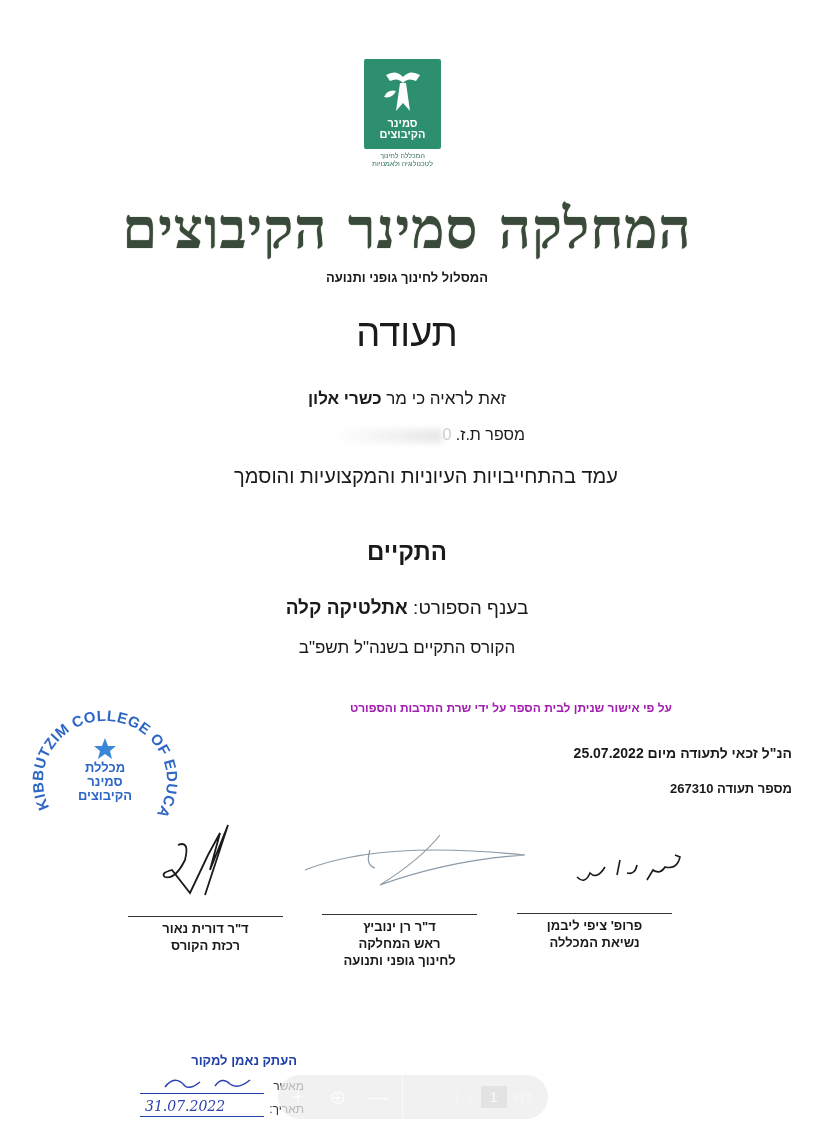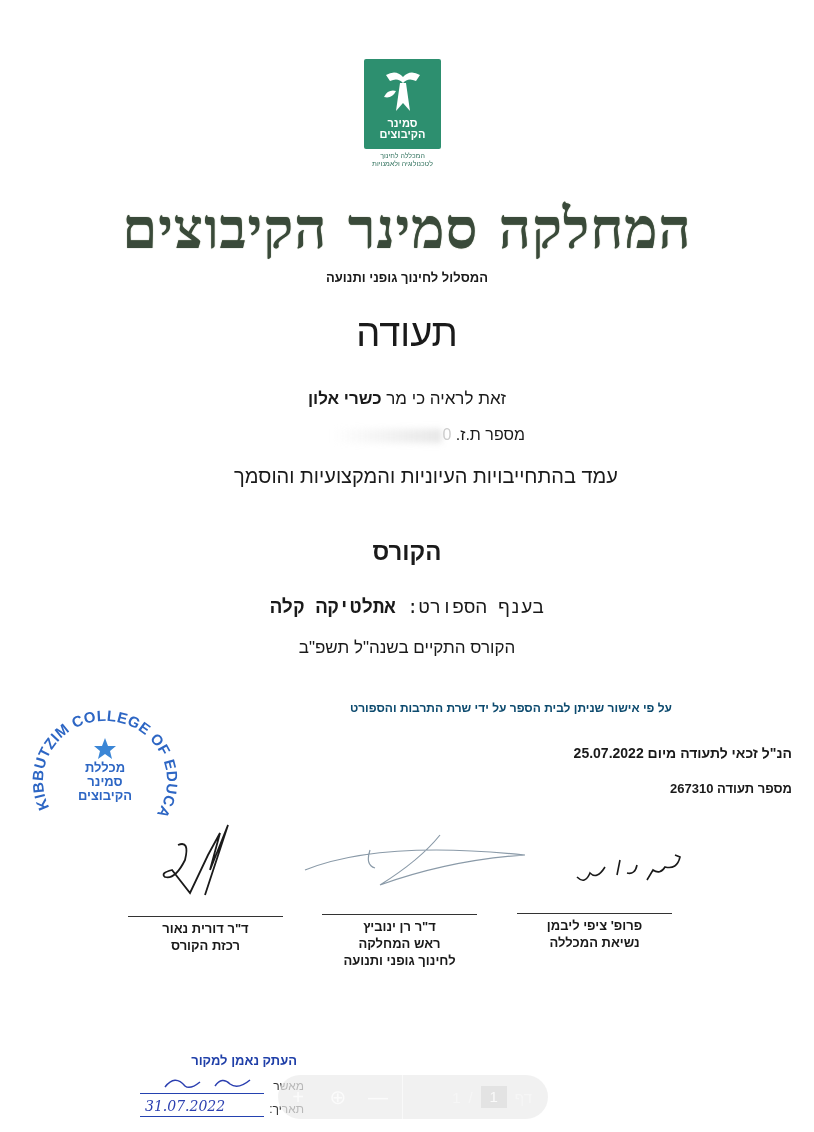--- a/index.html
+++ b/index.html
@@ -19,24 +19,24 @@
 
   #college-title { top: 195px; font-family: "DejaVu Serif", serif; font-size: 56px; font-weight: bold; color: #3a4a3a; letter-spacing: 1px; text-shadow: 0 0 1px #6b7a5a; }
   #track { top: 270px; font-size: 13px; font-weight: bold; text-align: center; }
   #cert-title { top: 312px; font-size: 38px; font-weight: normal; }
   #line-name { top: 389px; font-size: 17px; }
   #line-name b { font-weight: bold; }
   #line-id { top: 426px; left: 280px; width: 245px; font-size: 16px; text-align: right; }
   #id-blur { display: inline-block; width: 110px; height: 14px; background: linear-gradient(90deg, rgba(220,220,220,0.0), rgba(215,215,215,0.6)); filter: blur(3px); vertical-align: middle; margin-left: 4px; }
   #line-passed { top: 465px; left: 160px; width: 458px; font-size: 20px; text-align: right; }
   #as-instructor { top: 538px; font-size: 24px; font-weight: bold; }
-  #sport-line { top: 597px; font-size: 19px; font-family: Liberation Mono, monospace; }
+  #sport-line { top: 597px; font-size: 19px; }
   #sport-line b { font-weight: bold; }
   #course-year { top: 638px; font-size: 17px; }
-  #approval { top: 701px; left: 270px; width: 402px; text-align: right; font-size: 12px; font-weight: bold; color: #0c4a6e; }
+  #approval { top: 701px; left: 270px; width: 402px; text-align: right; font-size: 12px; font-weight: bold; color: #a21caf; }
   #entitled { top: 745px; left: 500px; width: 292px; text-align: right; font-size: 14px; font-weight: bold; }
   #cert-num { top: 781px; left: 500px; width: 292px; text-align: right; font-size: 13px; font-weight: bold; }
 
   
   #stamp { left: 30px; top: 700px; width: 150px; height: 130px; }
 
   
   .sig-line { height: 1px; background: #333; position: absolute; }
   .sig-name { position: absolute; text-align: center; font-size: 13px; font-weight: bold; line-height: 17px; direction: rtl; }
 
@@ -81,21 +81,21 @@
   <span>זאת לראיה כי מר </span><b>כשרי אלון</b>
 </div>
 
 <div id="line-id" class="abs rtl">
   <span>מספר ת.ז.</span>
   <span style="color:#ccc">0</span><span id="id-blur"></span>
 </div>
 
 <div id="line-passed" class="abs rtl">עמד  בהתחייבויות העיוניות והמקצועיות והוסמך</div>
 
-<div id="as-instructor" class="abs center-x rtl">הקורס</div>
+<div id="as-instructor" class="abs center-x rtl">התקיים</div>
 
 <div id="sport-line" class="abs center-x rtl">
   <span>בענף הספורט:  </span><b>אתלטיקה קלה</b>
 </div>
 
 <div id="course-year" class="abs center-x rtl">הקורס התקיים בשנה"ל תשפ"ב</div>
 
 <div id="approval" class="abs rtl">על פי אישור שניתן לבית הספר על ידי שרת התרבות והספורט</div>
 
 <div id="entitled" class="abs rtl">

